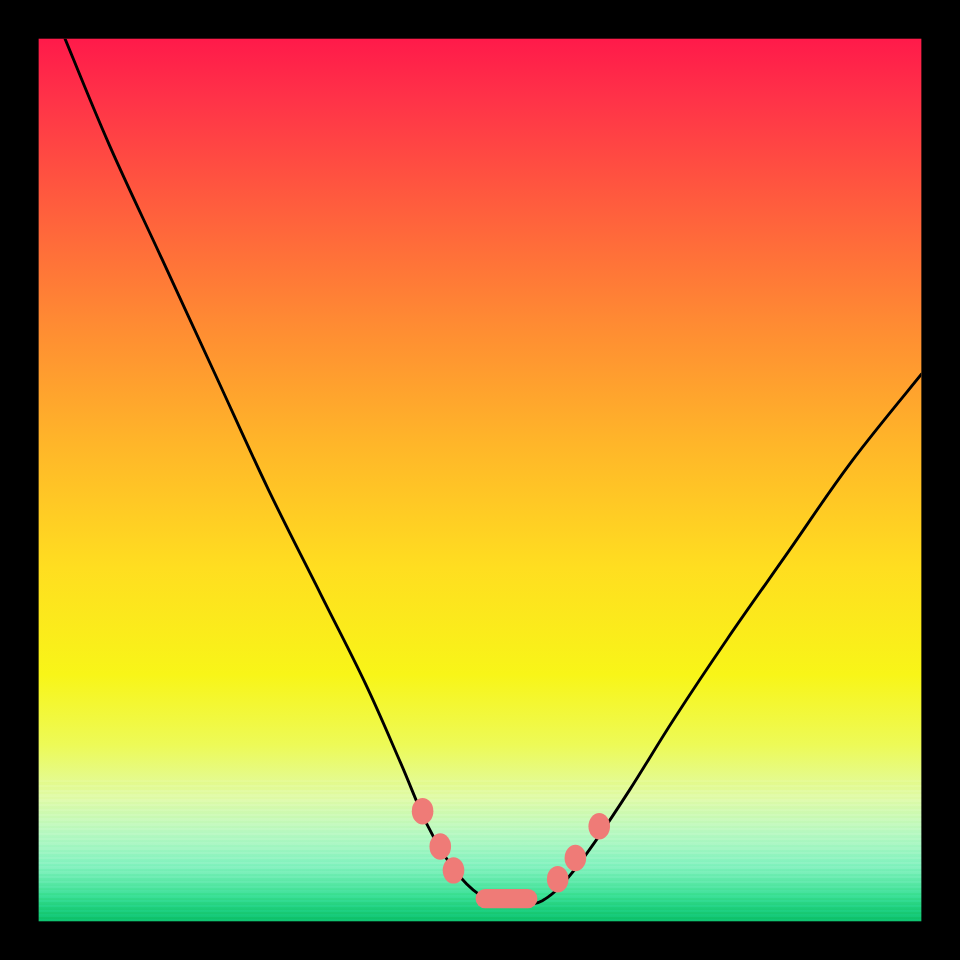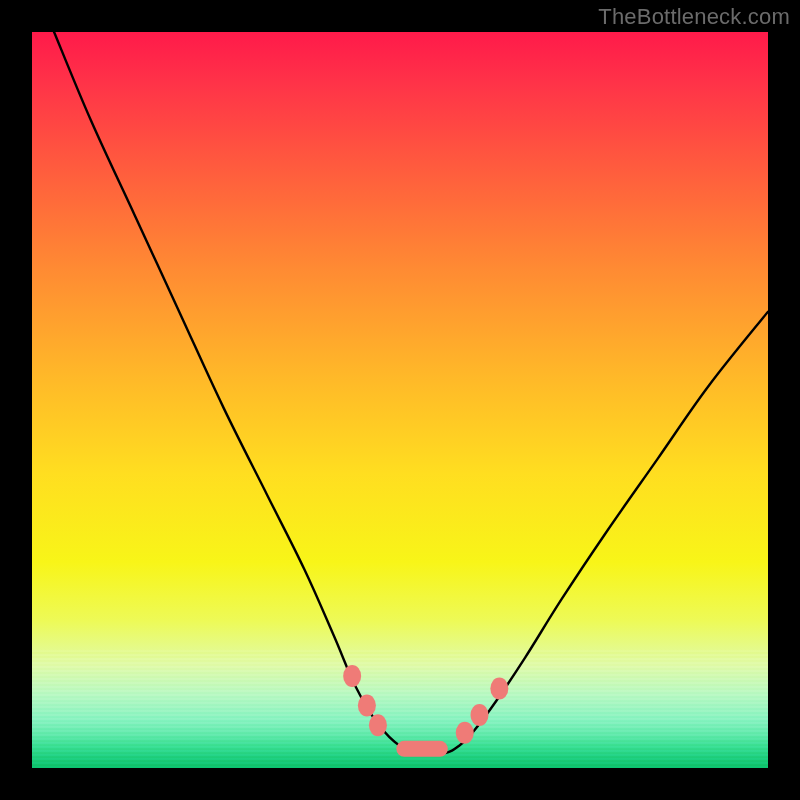--- a/index.html
+++ b/index.html
@@ -91,14 +91,13 @@
           <ellipse cx="320.16" cy="644" rx="9" ry="11" fill="#ef7b77"></ellipse>
           <ellipse cx="334.88" cy="673.44" rx="9" ry="11" fill="#ef7b77"></ellipse>
           <ellipse cx="345.91999999999996" cy="693.312" rx="9" ry="11" fill="#ef7b77"></ellipse>
           <rect x="364.32" y="708.864" width="51.51999999999998" height="16" rx="8" fill="#ef7b77"></rect>
           <ellipse cx="432.768" cy="700.672" rx="9" ry="11" fill="#ef7b77"></ellipse>
           <ellipse cx="447.488" cy="683.008" rx="9" ry="11" fill="#ef7b77"></ellipse>
           <ellipse cx="467.36" cy="656.512" rx="9" ry="11" fill="#ef7b77"></ellipse>
         </g>
     </svg>
   </div>
-  <div class="watermark">TheBottleneck.com</div>
 </div>
 
 </body></html>

